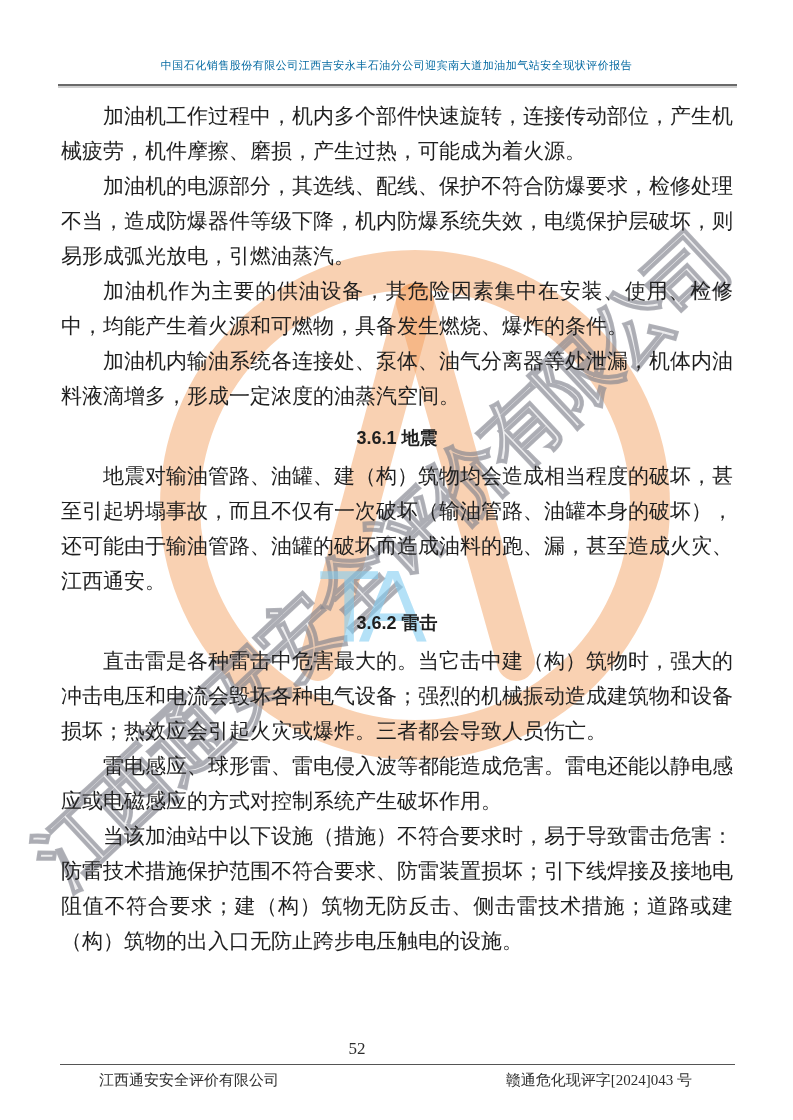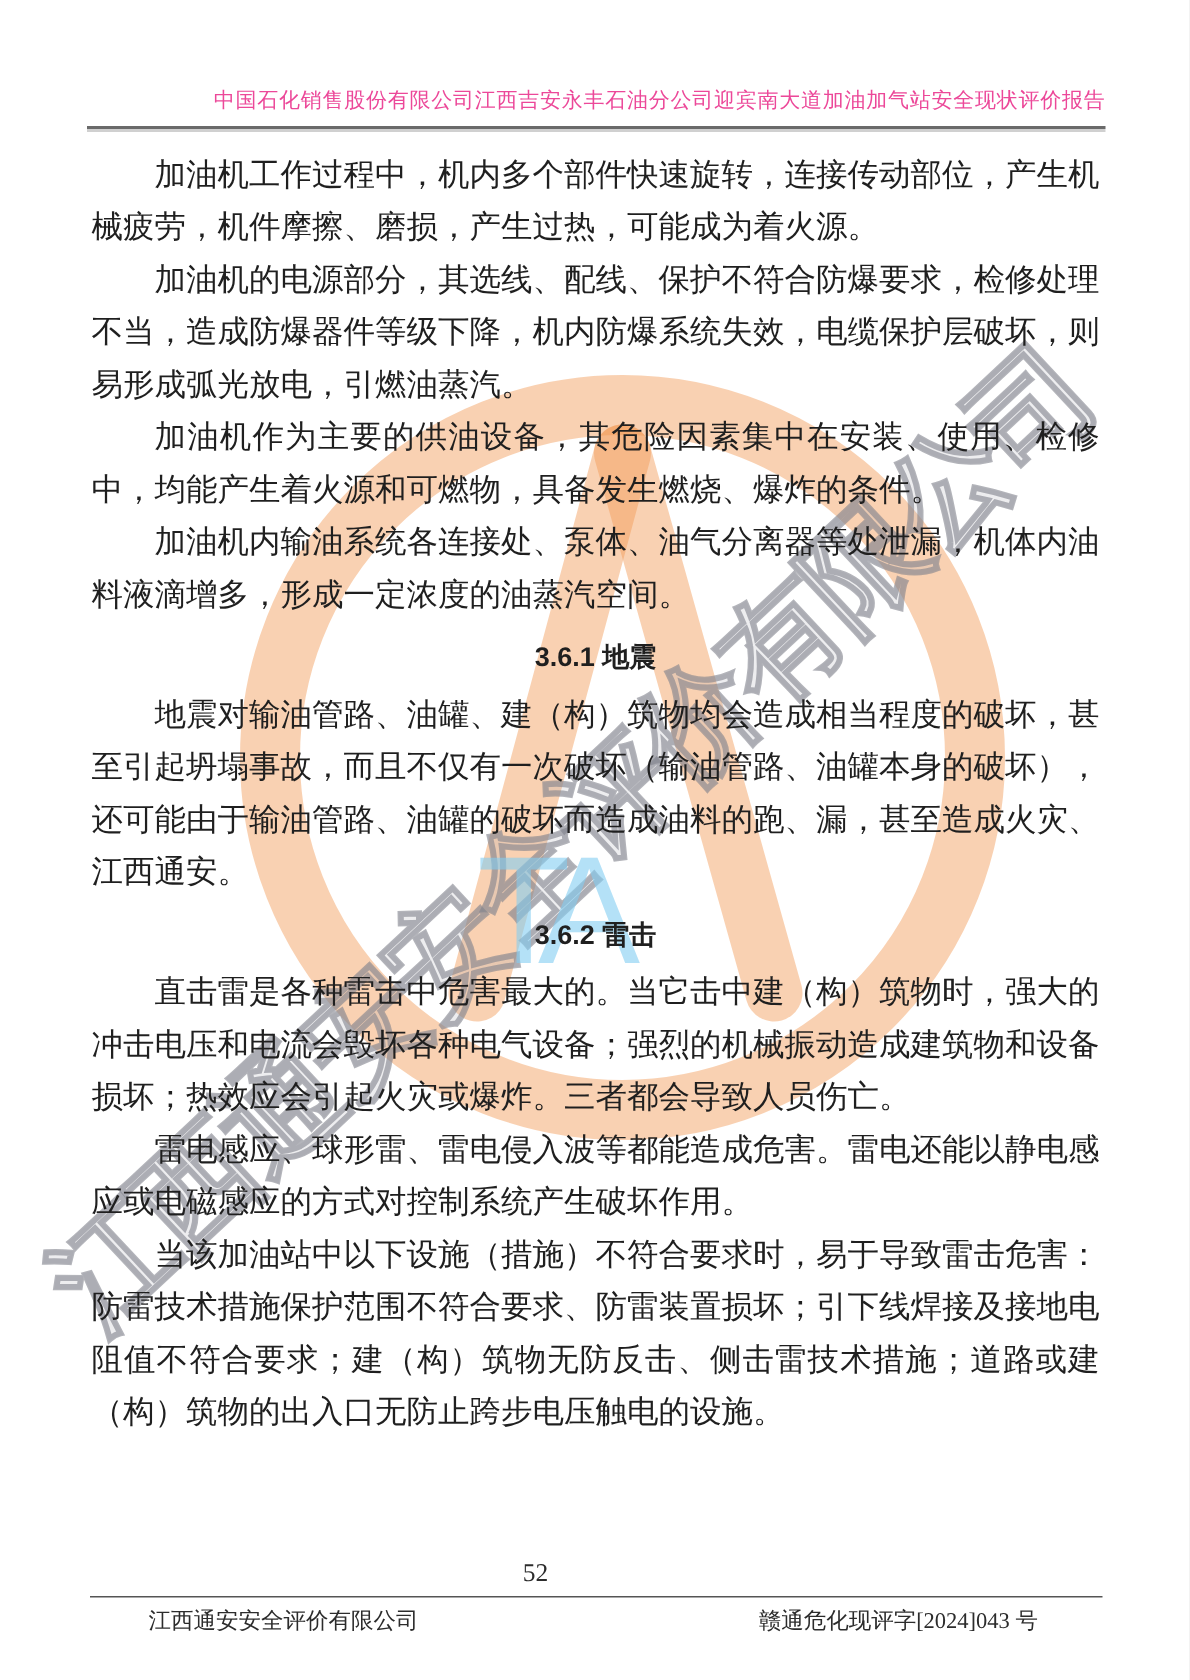--- a/index.html
+++ b/index.html
@@ -35,21 +35,21 @@
     position:absolute;left:246px;top:727px;
     font-size:80px;line-height:1;white-space:nowrap;
     font-weight:700;letter-spacing:-10px;
     color:rgba(217,53,53,0.60);
     font-family:"Liberation Serif","DejaVu Serif",serif;
   }
   
   .doc-layer{position:absolute;inset:0;z-index:1;}
   .doc-header{
     position:absolute;left:56px;right:56px;top:58px;
-    text-align:right;font-size:14px;letter-spacing:0.5px;color:#ec4899;
+    text-align:center;font-size:11px;letter-spacing:0.5px;color:#0369a1;
     white-space:nowrap;
   }
   .header-rule{
     position:absolute;left:58px;right:56px;top:84px;height:0;
     border-top:2px solid #6a6a6a;
     box-shadow:0 2px 0 rgba(150,150,150,0.45);
   }
   .doc-content{
     position:absolute;left:61px;top:99px;width:672px;
     font-size:21px;line-height:35px;text-align:justify;

